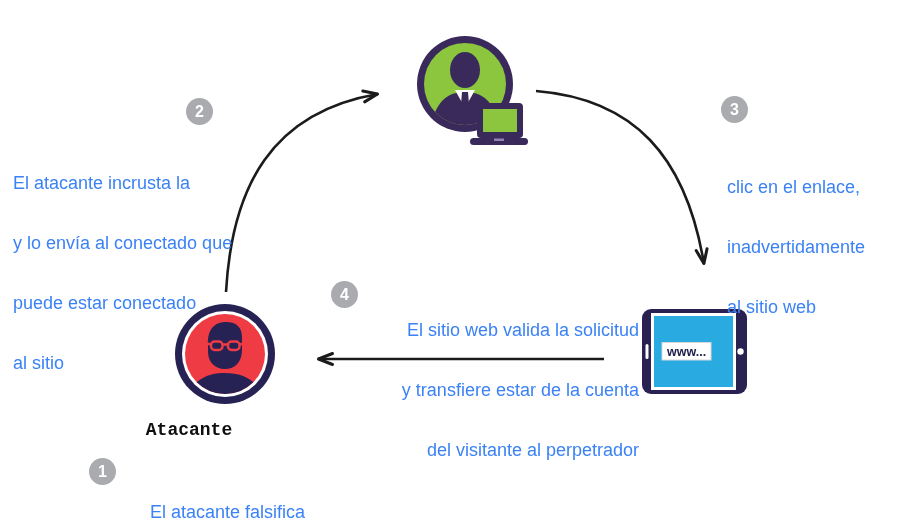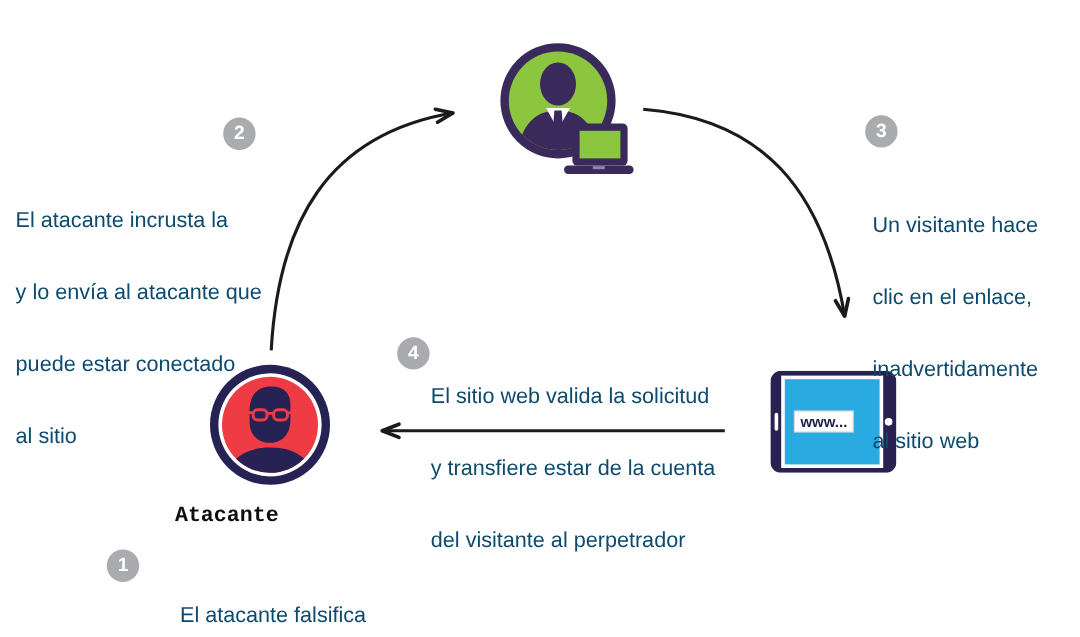--- a/index.html
+++ b/index.html
@@ -8,24 +8,24 @@
     font-family:"Liberation Sans","DejaVu Sans",sans-serif;
   }
   svg{display:block;}
   .arrows{position:absolute;left:0;top:0;width:900px;height:531px;z-index:1;}
   .icon{position:absolute;z-index:2;}
   .node-label{
     position:absolute;z-index:3;text-align:center;
     font-size:18px;font-weight:bold;color:#0f0f0f;line-height:20px;white-space:nowrap;
   }
   .step-text{
-    position:absolute;z-index:3;font-size:18px;line-height:20px;color:#0c4a6e;
+    position:absolute;z-index:3;font-size:18px;line-height:20px;color:#3b82f6;
     white-space:pre;
   }
-  .step-text.centered{text-align:left;}
+  .step-text.centered{text-align:right;}
   .badge{
     position:absolute;z-index:3;width:27px;height:27px;border-radius:50%;
     background:#A9ABAE;color:#fff;font-size:16px;font-weight:bold;
     line-height:27px;text-align:center;
   }
 </style>
 </head>
 <body>
 
 <div class="stage">
@@ -91,27 +91,26 @@
 
   <div class="node-label" style="left:104px;top:420px;width:170px;font-family:Liberation Mono, monospace;">Atacante</div>
 
   <div class="badge" style="left:89px;top:458px;">1</div>
   <div class="badge" style="left:186px;top:98px;">2</div>
   <div class="badge" style="left:721px;top:96px;">3</div>
   <div class="badge" style="left:331px;top:281px;">4</div>
 
   <div class="step-text" style="left:13px;top:133px;width:270px;">
     <div>El atacante incrusta la</div>
-    <div>y lo envía al atacante que</div>
+    <div>y lo envía al conectado que</div>
     <div>puede estar conectado</div>
     <div>al sitio</div>
   </div>
 
   <div class="step-text" style="left:727px;top:137px;width:170px;">
-    <div>Un visitante hace</div>
     <div>clic en el enlace,</div>
     <div>inadvertidamente</div>
     <div>al sitio web</div>
   </div>
 
   <div class="step-text centered" style="left:359px;top:280px;width:280px;">
     <div>El sitio web valida la solicitud</div>
     <div>y transfiere estar de la cuenta</div>
     <div>del visitante al perpetrador</div>
   </div>

